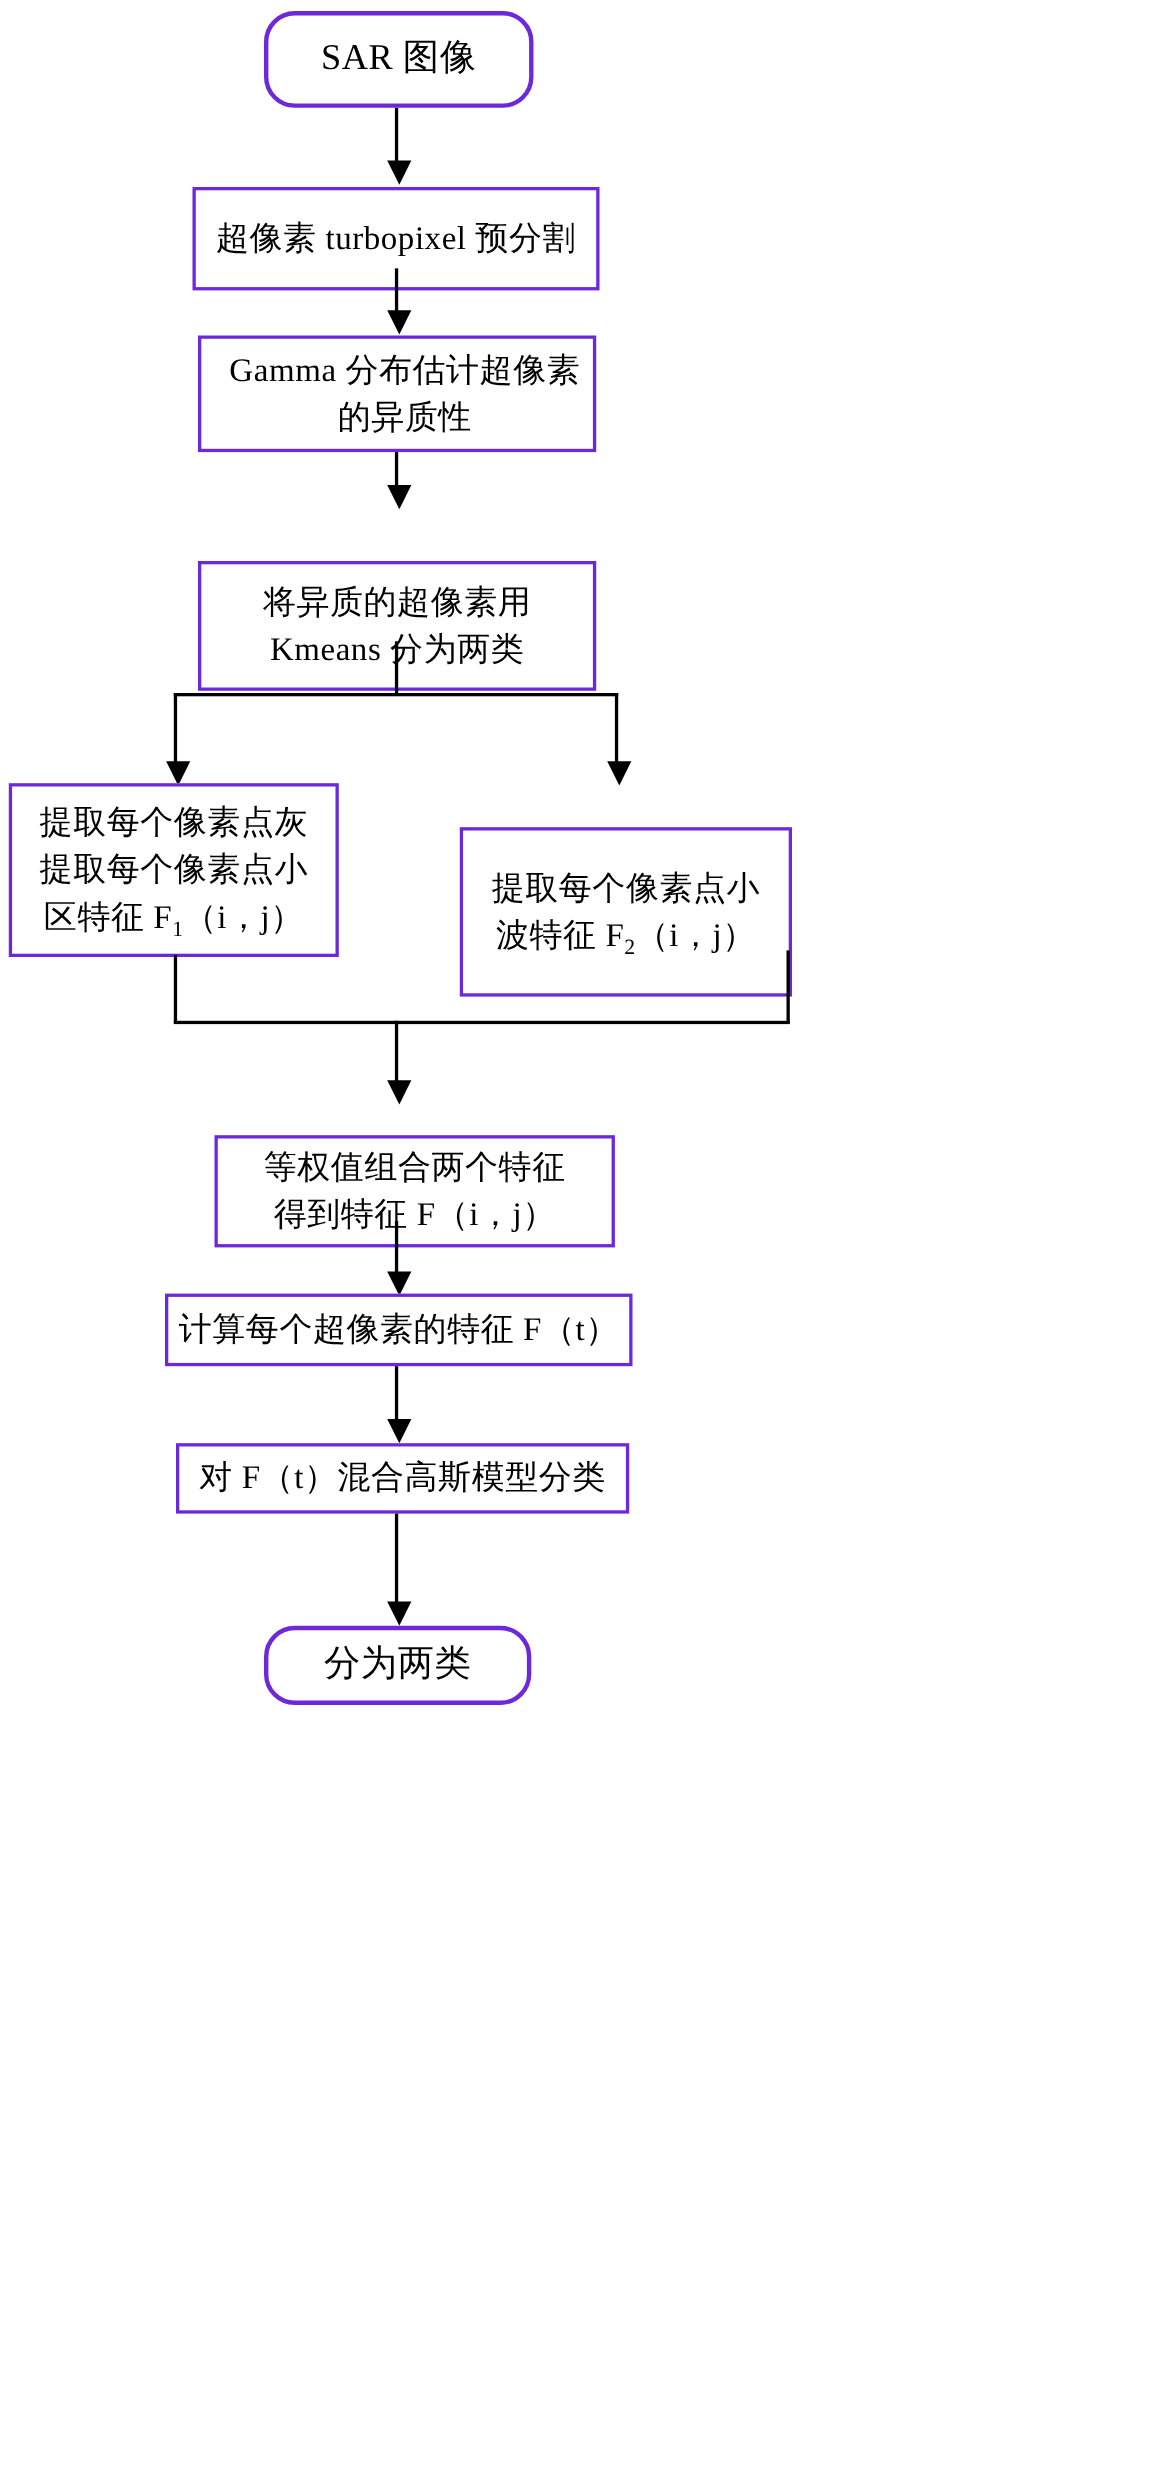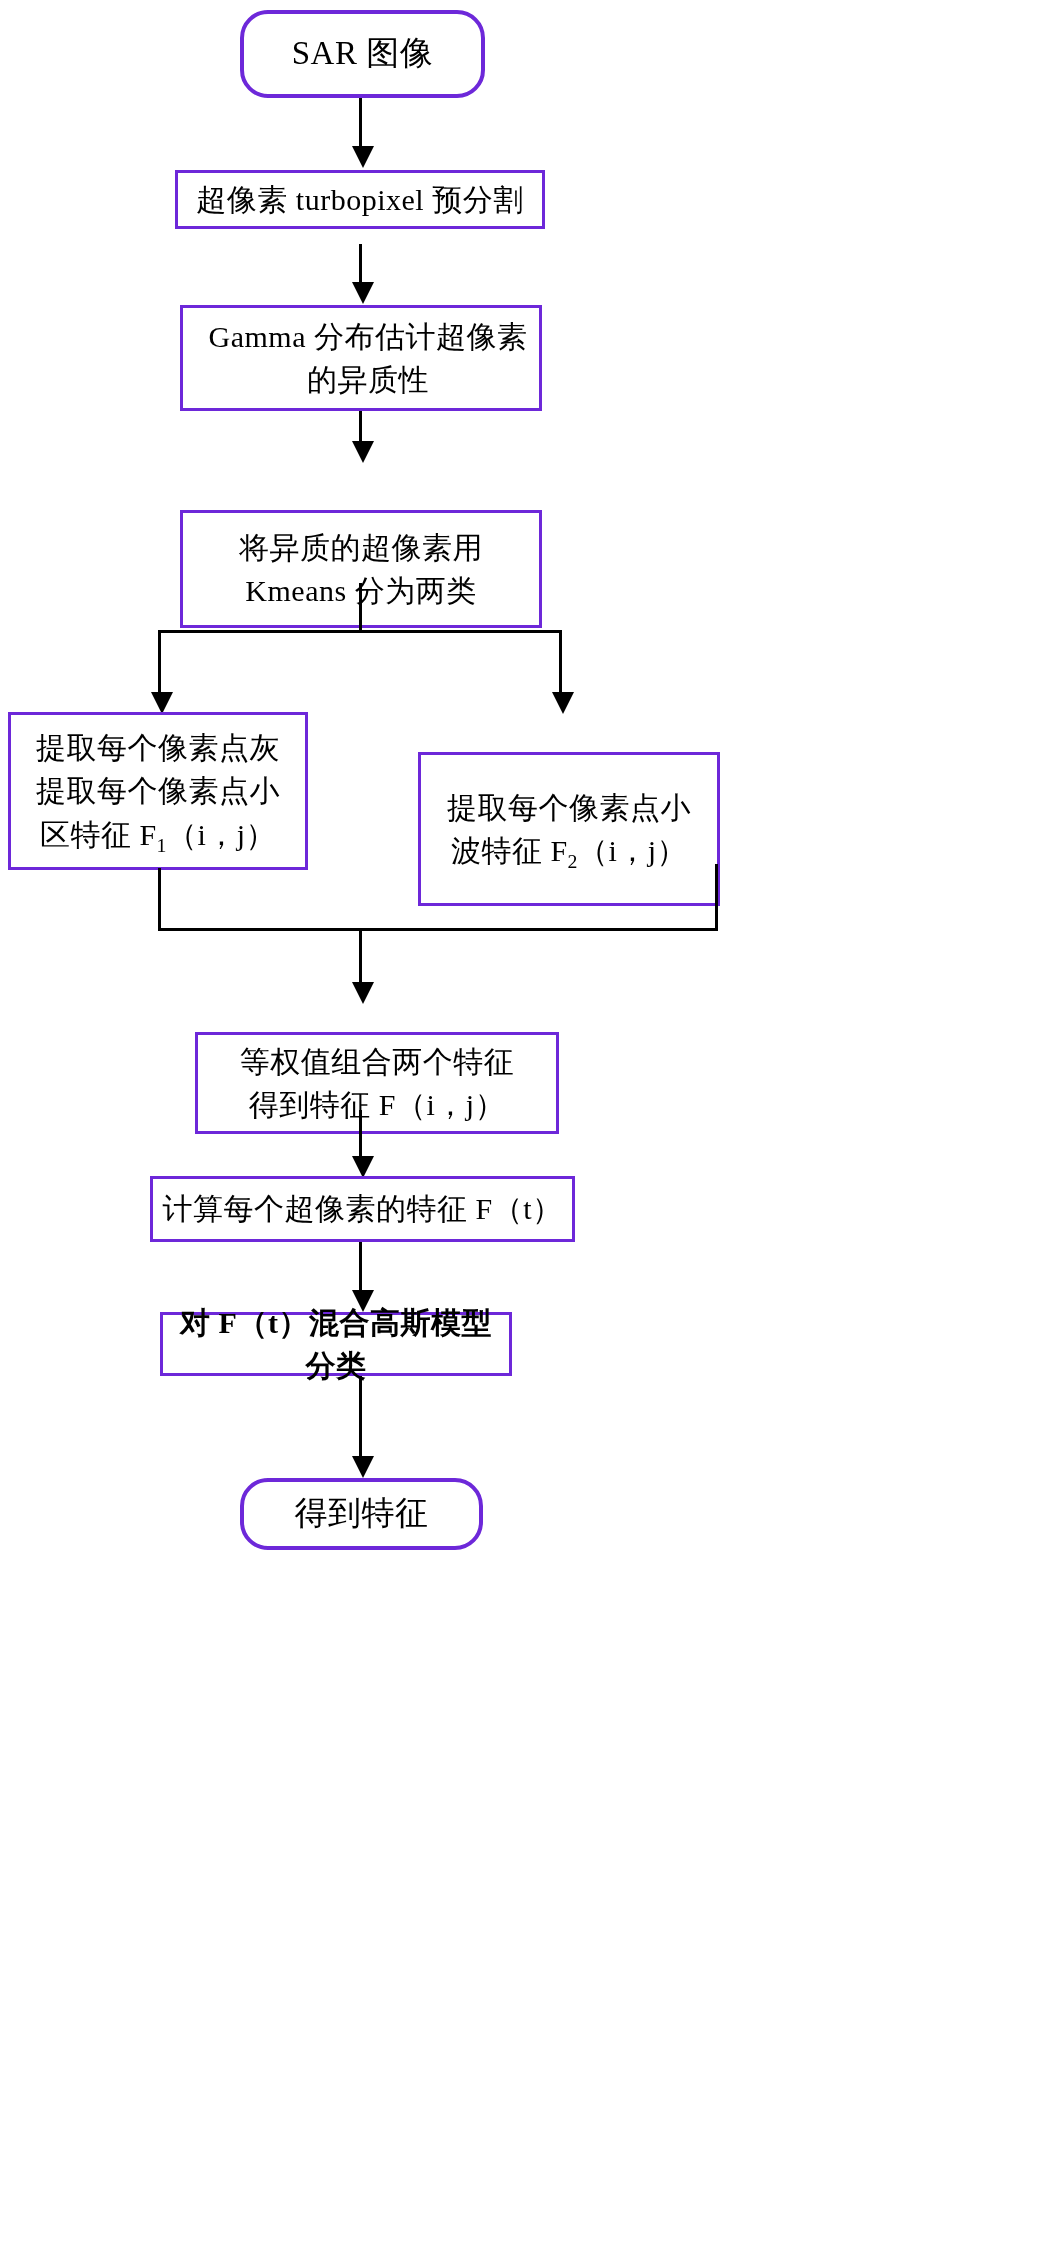--- a/index.html
+++ b/index.html
@@ -71,21 +71,21 @@
 
 <div id="canvas">
 
   <div class="node terminal" style="left:240px; top:10px; width:245px; height:88px; font-size:33px;">
     <span class="txt">SAR 图像</span>
   </div>
 
   <div class="vline" style="left:359px; top:98px; height:50px;"></div>
   <div class="arrowhead" style="left:352px; top:146px;"></div>
 
-  <div class="node" style="left:175px; top:170px; width:370px; height:59px;">
+  <div class="node" style="left:175px; top:170px; width:370px; height:94px;">
     <span class="txt">超像素 turbopixel 预分割</span>
   </div>
 
   <div class="vline" style="left:359px; top:244px; height:40px;"></div>
   <div class="arrowhead" style="left:352px; top:282px;"></div>
 
   <div class="node" style="left:180px; top:305px; width:362px; height:106px;padding-left:20px;">
     <span class="txt"><span>Gamma 分布估计超像素</span><br><span>的异质性</span></span>
   </div>
 
@@ -124,24 +124,24 @@
   <div class="vline" style="left:359px; top:1110px; height:48px;"></div>
   <div class="arrowhead" style="left:352px; top:1156px;"></div>
 
   <div class="node" style="left:150px; top:1176px; width:425px; height:66px;">
     <span class="txt">计算每个超像素的特征 F（t）</span>
   </div>
 
   <div class="vline" style="left:359px; top:1242px; height:50px;"></div>
   <div class="arrowhead" style="left:352px; top:1290px;"></div>
 
-  <div class="node" style="left:160px; top:1312px; width:352px; height:64px;font-weight:bold;">
+  <div class="node" style="left:160px; top:1312px; width:412px; height:64px;">
     <span class="txt">对 F（t）混合高斯模型分类</span>
   </div>
 
   <div class="vline" style="left:359px; top:1376px; height:82px;"></div>
   <div class="arrowhead" style="left:352px; top:1456px;"></div>
 
   <div class="node terminal" style="left:240px; top:1478px; width:243px; height:72px; font-size:33px;">
-    <span class="txt">得到特征</span>
+    <span class="txt">分为两类</span>
   </div>
 
 </div>
 
 </body></html>

